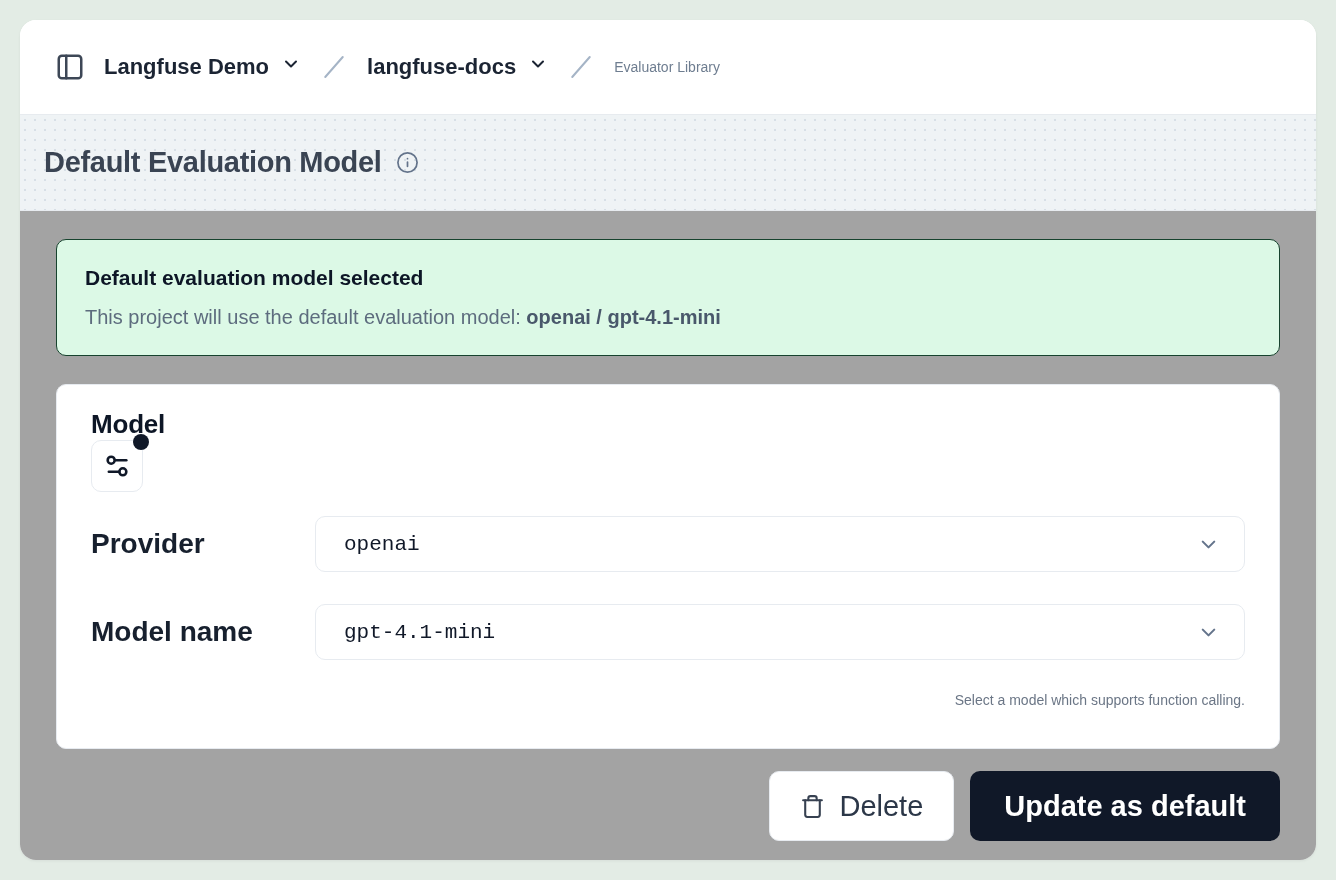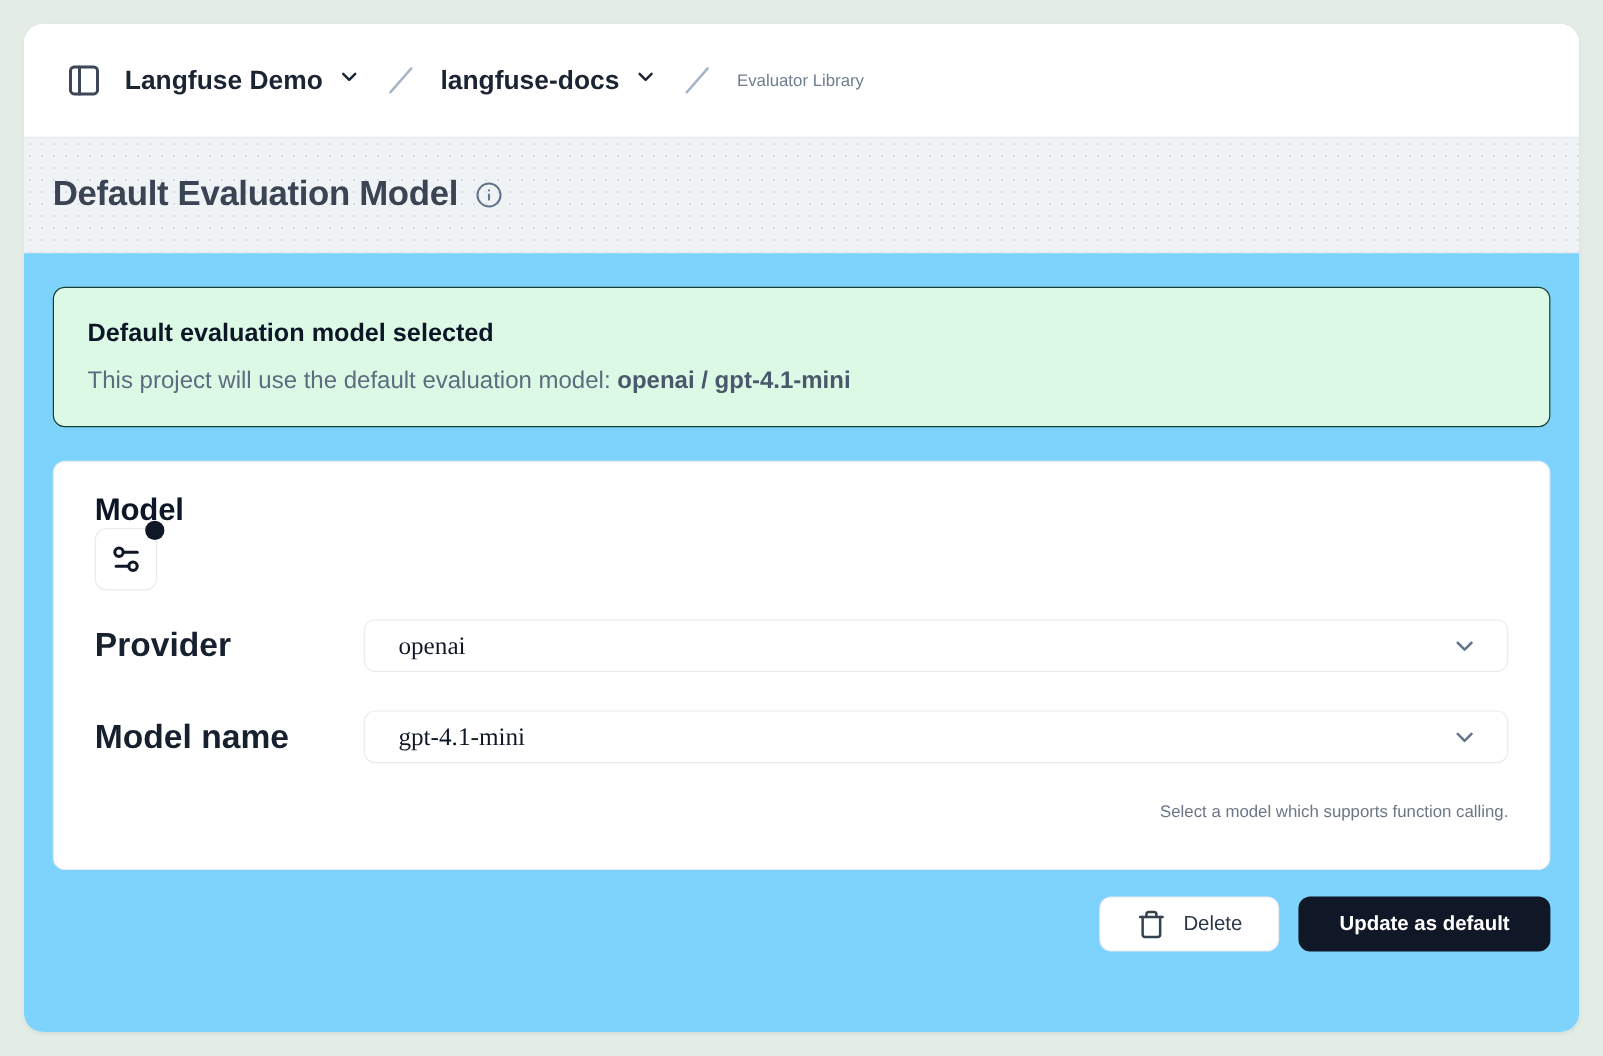--- a/index.html
+++ b/index.html
@@ -50,21 +50,21 @@
     padding: 5px 24px;
     border-bottom: 1px solid #e7ebef;
     background-color: #eff3f5;
     background-image: radial-gradient(#d7dfe6 1px, transparent 1.3px);
     background-size: 10px 10px;
   }
   .page-title { font-size: 29px; font-weight: 700; color: #3a4453; letter-spacing: -0.3px; }
   .info-wrap { color: #64748b; display: flex; cursor: pointer; background: none; border: none; }
 
   
-  .content { flex: 1; padding: 28px 24px; background: #7dd3fc; }
+  .content { flex: 1; padding: 28px 36px; background: #a3a3a3; }
 
   .alert {
     border: 1px solid #17432e;
     background: #dcf9e6;
     border-radius: 10px;
     padding: 26px 28px;
   }
   .alert-title { font-size: 21px; font-weight: 700; color: #0d1626; margin-bottom: 16px; }
   .alert-body { font-size: 20px; color: #5d6c7e; }
   .alert-model { font-weight: 700; color: #49586b; }
@@ -92,39 +92,39 @@
   }
   .badge-dot {
     position: absolute; top: -7px; right: -7px;
     width: 16px; height: 16px; border-radius: 50%;
     background: #101828;
   }
 
   .form-row { display: flex; align-items: center; margin-bottom: 32px; }
   .form-label { flex: none; width: 224px; font-size: 28px; font-weight: 700; color: #17202e; }
   .select {
-    flex: 1; height: 44px;
+    flex: 1; height: 56px;
     border: 1px solid #e7ebf0; border-radius: 10px;
     background: #fff; cursor: pointer;
     display: flex; align-items: center; justify-content: space-between;
     padding: 0 24px 0 28px;
-    font-family: Liberation Serif, serif;
+    font-family: Liberation Mono, monospace;
     font-size: 21px; color: #101828;
   }
   .select .chev { color: #64748b; display: flex; }
   .helper { font-size: 14px; color: #6b7686; text-align: right; }
 
   .actions {
     margin-top: 22px;
     display: flex; justify-content: flex-end; gap: 16px;
   }
   .btn {
-    height: 46px; border-radius: 10px; cursor: pointer;
+    height: 70px; border-radius: 10px; cursor: pointer;
     display: flex; align-items: center; justify-content: center;
-    font-family: inherit; font-size: 17px;
+    font-family: inherit; font-size: 29px;
   }
   .btn-outline {
     padding: 0 30px; gap: 14px;
     background: #fff; border: 1px solid #e7ebf0;
     color: #2c3748; font-weight: 500;
   }
   .btn-outline .ticon { color: #374151; display: flex; }
   .btn-primary {
     padding: 0 34px;
     background: #101828; border: none;

